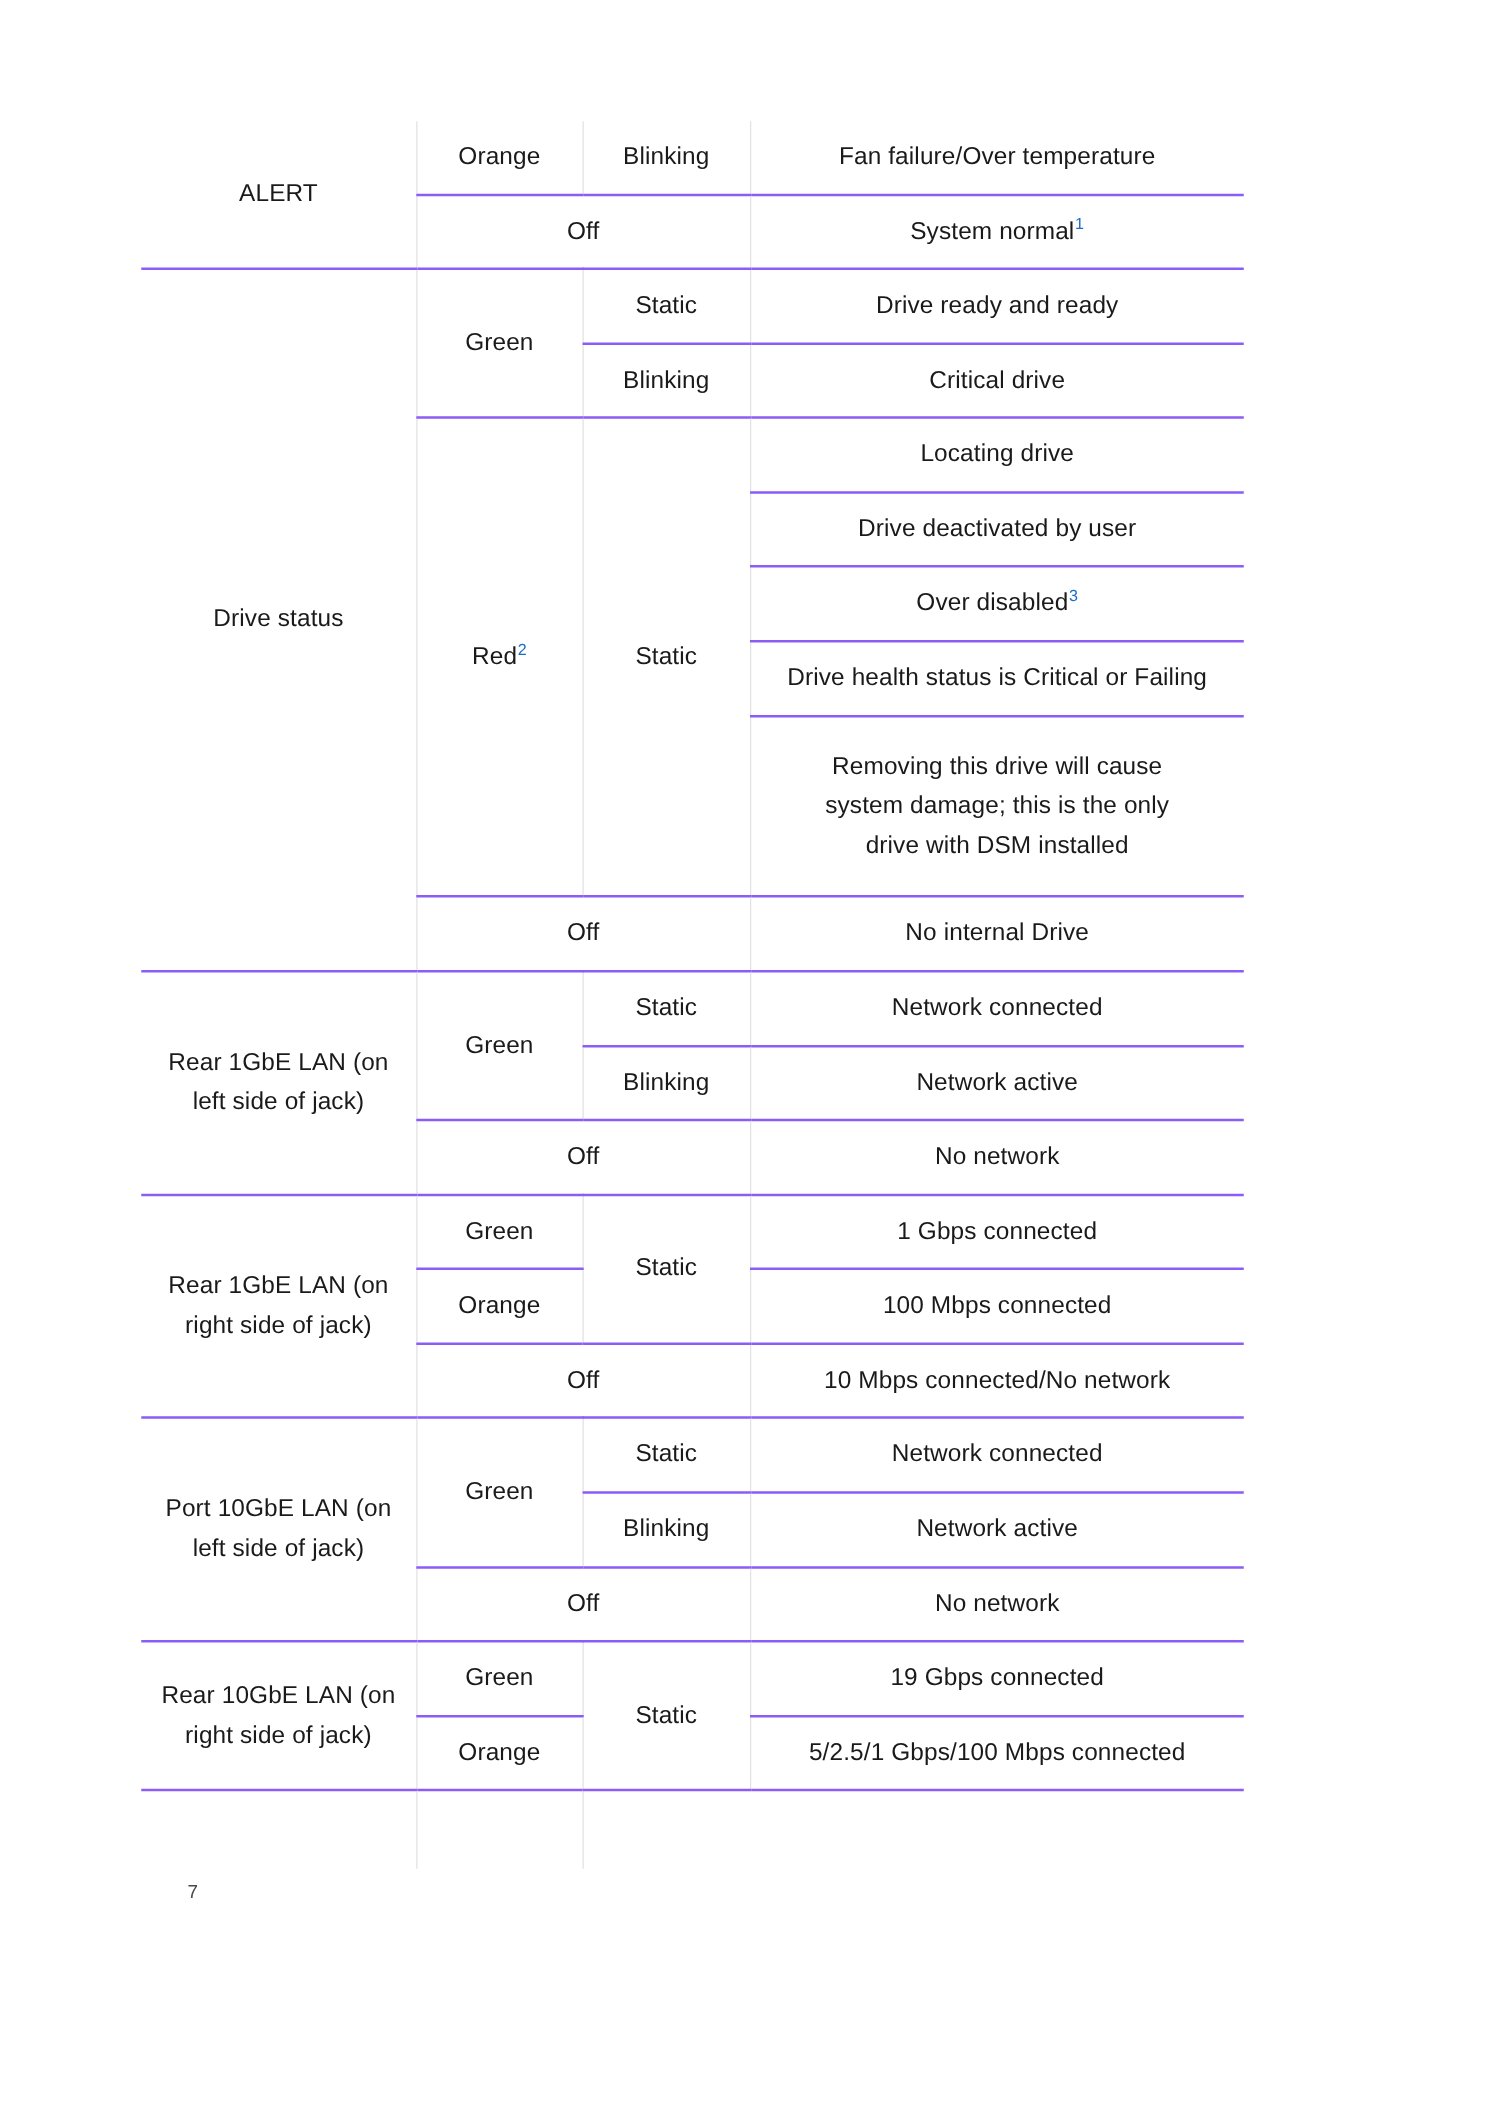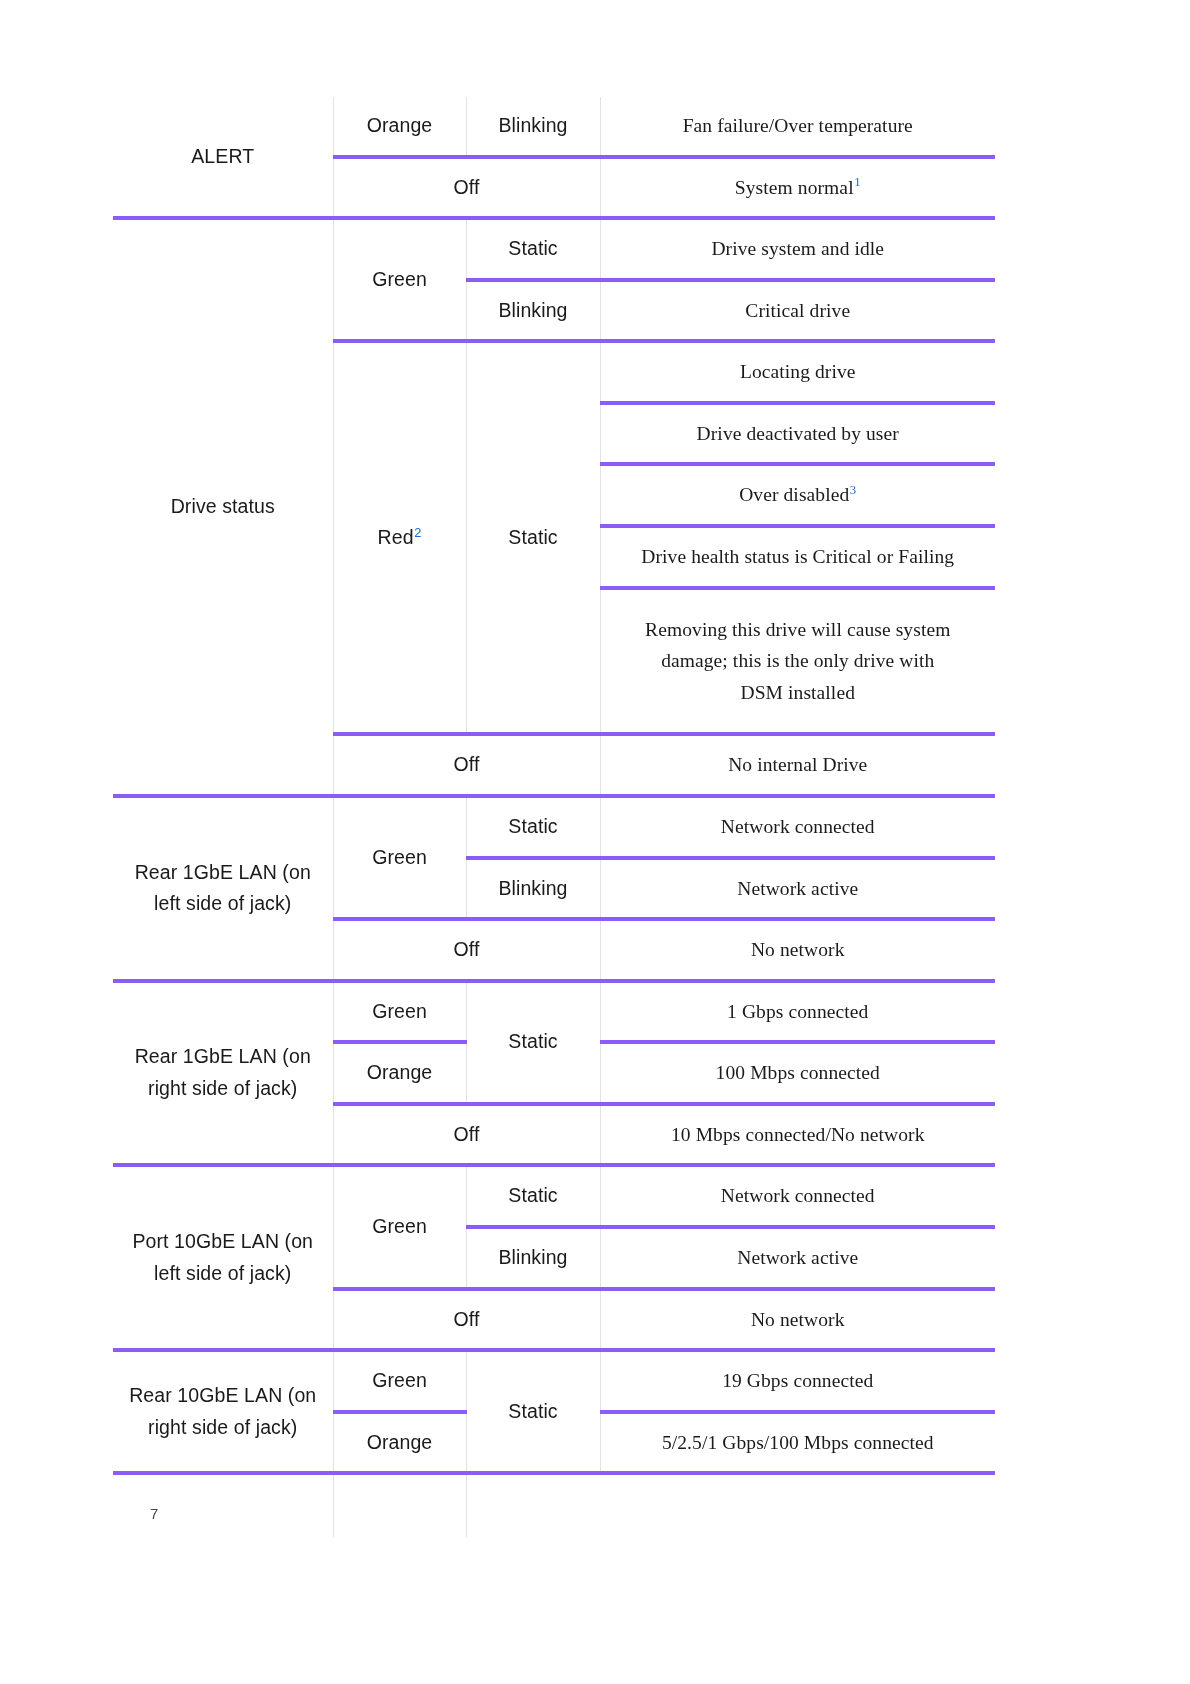--- a/index.html
+++ b/index.html
@@ -30,36 +30,35 @@
     top: 97px;
     width: 882px;
     border-collapse: collapse;
     table-layout: fixed;
     font-size: 19.5px;
   }
 
   .led-table td {
     border: 1px solid #e2e2e2;
     border-top: none;
-    border-bottom: 4px solid #8b5cf6;
+    border-bottom: 2px solid #8b5cf6;
     text-align: center;
     vertical-align: middle;
     padding: 13px 10px;
     line-height: 1.62;
     font-weight: 400;
     letter-spacing: 0.1px;
   }
 
   
   .led-table td.edge-left {
     border-left: none;
   }
   .led-table td.edge-right {
     border-right: none;
-    font-family: Liberation Serif, serif;
   }
 
   
   .led-table tr.group-start > td {
     border-top: 1px solid #dcdcdc;
   }
 
   
   .led-table tr.first-row > td {
     border-top: none;
@@ -119,21 +118,21 @@
       </tr>
       <tr>
         <td colspan="2">Off</td>
         <td class="edge-right"><span>System normal</span><sup class="fn">1</sup></td>
       </tr>
 
       <tr class="group-start">
         <td class="edge-left" rowspan="8">Drive status</td>
         <td rowspan="2">Green</td>
         <td>Static</td>
-        <td class="edge-right">Drive system and idle</td>
+        <td class="edge-right">Drive ready and ready</td>
       </tr>
       <tr>
         <td>Blinking</td>
         <td class="edge-right">Critical drive</td>
       </tr>
       <tr>
         <td rowspan="5"><span>Red</span><sup class="fn">2</sup></td>
         <td rowspan="5">Static</td>
         <td class="edge-right">Locating drive</td>
       </tr>

